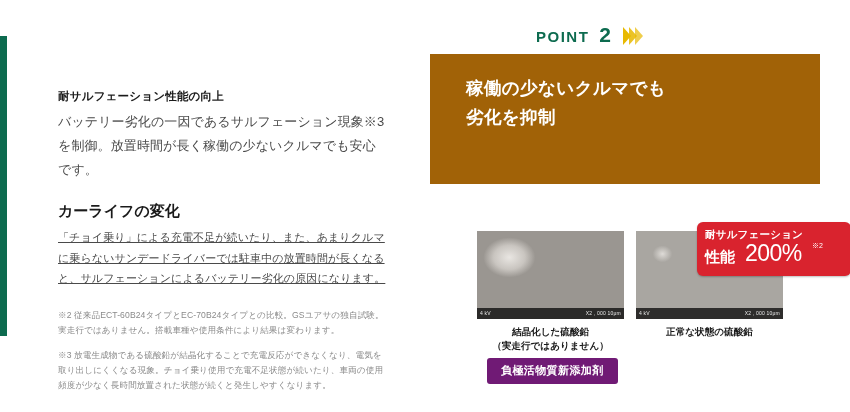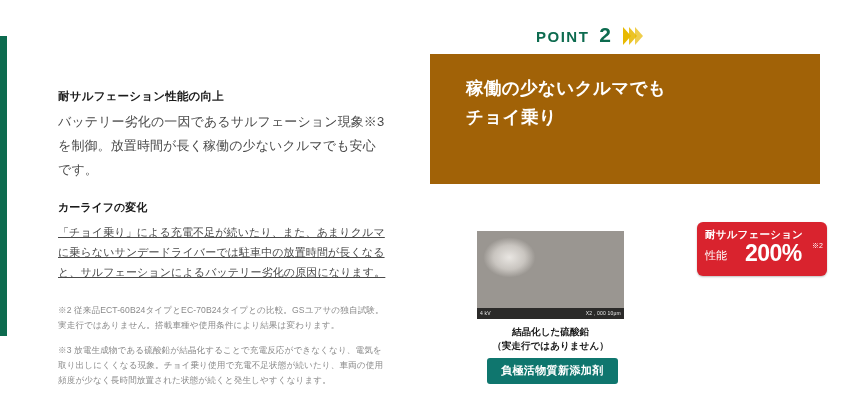--- a/index.html
+++ b/index.html
@@ -46,21 +46,21 @@
     line-height: 1.4;
   }
   .lead-body {
     font-size: 13px;
     color: #4a4a4a;
     line-height: 1.85;
     margin: 0 0 18px 0;
     letter-spacing: .1px;
   }
   .sub-head {
-    font-size: 11px;
+    font-size: 15px;
     font-weight: bold;
     color: #1a1a1a;
     margin: 0 0 6px 0;
     line-height: 1.4;
   }
   .sub-body {
     font-size: 11px;
     color: #4a4a4a;
     line-height: 1.85;
     margin: 0 0 20px 0;
@@ -222,59 +222,60 @@
   .badge {
     position: absolute;
     left: 697px;
     top: 222px;
     width: 130px;
     height: 54px;
     background: #d9232e;
     border-radius: 6px;
     color: #ffffff;
     box-shadow: 0 1px 2px rgba(0,0,0,.25);
+    padding-left: 24px;
   }
   .badge .b1 {
     position: absolute;
     left: 8px;
     top: 6px;
     font-size: 10.5px;
     font-weight: bold;
     letter-spacing: .2px;
     line-height: 1.25;
   }
   .badge .b2 {
     position: absolute;
     left: 8px;
     top: 26px;
-    font-size: 11px;
-    font-weight: normal;
+    font-size: 15px;
+    font-weight: bold;
   }
   .badge .b3 {
     position: absolute;
     left: 48px;
     top: 20px;
     font-size: 23px;
-    font-weight: bold;
+    font-weight: normal;
     letter-spacing: -.5px;
     line-height: 1;
   }
   .badge .b4 {
     position: absolute;
     left: 115px;
     top: 19px;
     font-size: 7px;
   }
 
   
   .pill {
     position: absolute;
     left: 487px;
     top: 358px;
-    background: #0f766e;
+    background: #701a75;
     color: #ffffff;
     font-size: 11px;
     font-weight: bold;
     padding: 5px 14px 6px 14px;
     border-radius: 3px;
     letter-spacing: .4px;
   }
 </style>
 </head>
 <body>
@@ -300,39 +301,50 @@
     <span class="chevrons">
       <span class="chev"></span>
         <span class="chev"></span>
         <span class="chev"></span>
     </span>
   </div>
 
   <div class="green-box">
     <h2>
       <span>稼働の少ないクルマでも</span><br>
-      <span>チョイ乗り</span>
+      <span>劣化を抑制</span>
     </h2>
   </div>
 
 
   <div class="photos">
     <div class="photo-wrap">
       <div class="photo crystal">
         <div class="photo-bar">
           <span>4 kV</span>
           <span>X2 , 000   10μm</span>
         </div>
       </div>
       <div class="photo-caption">
         <span>結晶化した硫酸鉛</span><br>
         <span>（実走行ではありません）</span>
       </div>
     </div>
 
+    <div class="photo-wrap">
+      <div class="photo normal">
+        <div class="photo-bar">
+          <span>4 kV</span>
+          <span>X2 , 000   10μm</span>
+        </div>
+      </div>
+      <div class="photo-caption">
+        <span>正常な状態の硫酸鉛</span>
+      </div>
+    </div>
   </div>
 
   <div class="badge">
     <span class="b1">耐サルフェーション</span>
     <span class="b2">性能</span>
     <span class="b3">200%</span>
     <span class="b4">※2</span>
   </div>
 
   <div class="pill">負極活物質新添加剤</div>

